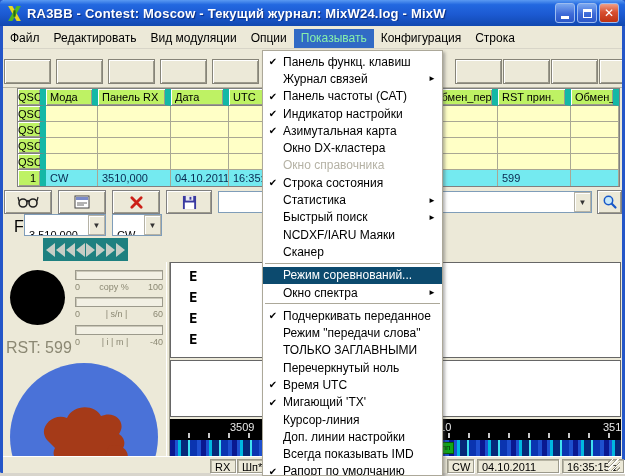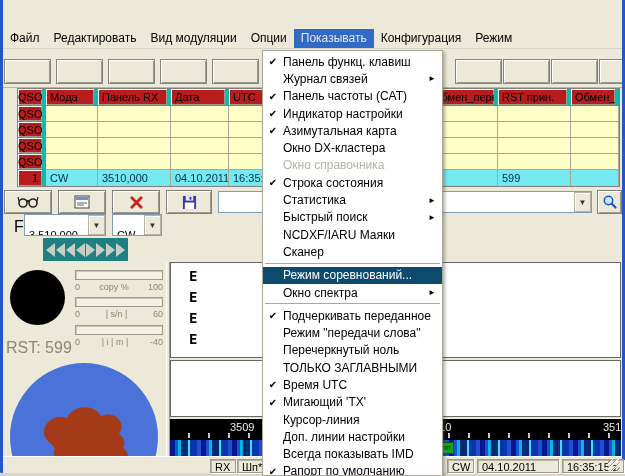--- a/index.html
+++ b/index.html
@@ -37,39 +37,39 @@
   .glyph-min { width:8px; height:3px; background:#fff; margin-top:9px; }
   .glyph-max { width:9px; height:9px; border:1px solid #fff; border-top:3px solid #fff; }
   .glyph-close { color:#fff; font-weight:bold; font-size:12px; line-height:1; }
   
   .menubar {
     position:absolute; left:3px; top:29px; width:619px; height:20px;
     background:#ECE9D8; display:flex; align-items:center; font-size:12px;
     border-bottom:1px solid #D8D5C8;
   }
   .mb-item { padding:2px 7px 3px 7px; white-space:nowrap; }
-  .mb-item.active { background:#316AC5; color:#e5e5e5; }
+  .mb-item.active { background:#316AC5; color:#86efac; }
   
   .fkeys { position:absolute; left:3px; top:49px; width:619px; height:39px; overflow:hidden; border-bottom:1px solid #B8B5A4; }
   .fkey-btn {
     position:absolute; top:10px; width:47px; height:25px; background:#ECE9D8;
     border:1px solid #868478; box-shadow:inset 1px 1px 0 #fff, inset -1px -1px 0 #9C9A8C;
   }
   
   .logtable {
     position:absolute; left:17px; top:88px; width:603px; height:99px;
     display:grid; grid-template-columns:28px 52px 73px 58px 62px 138px 69px 73px 1fr;
     grid-template-rows:17px 16px 16px 16px 16px 17px;
     border:1px solid #808080; background:#ECE9D8; overflow:hidden;
   }
   .cell { border-right:1px solid #A9A794; border-bottom:1px solid #A9A794;
           padding:2px 0 0 4px; white-space:nowrap; overflow:hidden; }
   .cell.hdr, .cell.rowhdr {
-    background:#b91c1c; box-shadow:inset 1px 1px 0 #fff, inset -1px -1px 0 #9C9A8C;
-    border-right:4px solid #14b8a6; border-bottom:1px solid #808080;
+    background:#bef264; box-shadow:inset 1px 1px 0 #fff, inset -1px -1px 0 #9C9A8C;
+    border-right:6px solid #14b8a6; border-bottom:1px solid #808080;
   }
   .cell.rowhdr { text-align:center; padding-left:0; }
   .cell.rowhdr.num { text-align:right; padding-right:4px; }
   .cell.data { background:#FFFFC6; }
   .cell.sel  { background:#74EAF0; color:#082850; }
   
   .tb-btn3d {
     position:absolute; top:190px; width:48px; height:24px; background:#ECE9D8;
     border:1px solid #808080; box-shadow:inset 1px 1px 0 #fff, inset -1px -1px 0 #9C9A8C;
     display:flex; align-items:center; justify-content:center;
@@ -147,29 +147,48 @@
   .dd-item.dis { color:#B5B2A5; }
   .dd-sep { border-top:1px solid #ACA899; margin:2px 2px 3px 2px; }
 </style>
 </head>
 <body>
 
 <div class="screen">
   <div class="desktop-strip"></div>
   <div class="frame"></div>
 
+  <div class="titlebar">
+    <svg class="app-icon" viewBox="0 0 16 16">
+      <polygon points="2,1 6,1 14,15 10,15" fill="#E8D820"></polygon>
+      <polygon points="10,1 14,1 6,15 2,15" fill="#50B820"></polygon>
+      <rect x="7" y="5" width="2" height="6" fill="#2A6A10"></rect>
+    </svg>
+    <span class="title">RA3BB - Contest: Moscow - Текущий журнал: MixW24.log - MixW</span>
+    <span class="tb-btns">
+      <span class="tbb minmax">
+          <span class="glyph-min"></span>
+        </span>
+      <span class="tbb minmax">
+          <span class="glyph-max"></span>
+        </span>
+      <span class="tbb close">
+          <span class="glyph-close">✕</span>
+        </span>
+    </span>
+  </div>
 
   <div class="menubar">
     <span class="mb-item">Файл</span>
     <span class="mb-item">Редактировать</span>
     <span class="mb-item">Вид модуляции</span>
     <span class="mb-item">Опции</span>
     <span class="mb-item active">Показывать</span>
     <span class="mb-item">Конфигурация</span>
-    <span class="mb-item">Режим</span>
+    <span class="mb-item">Строка</span>
   </div>
 
   <div class="fkeys">
     <span class="fkey-btn" style="left:1px"></span>
     <span class="fkey-btn" style="left:53px"></span>
     <span class="fkey-btn" style="left:105px"></span>
     <span class="fkey-btn" style="left:157px"></span>
     <span class="fkey-btn" style="left:209px"></span>
     <span class="fkey-btn" style="left:452px"></span>
     <span class="fkey-btn" style="left:500px"></span>
@@ -430,27 +449,27 @@
     <div class="dd-item">
         <span class="dd-chk">✔</span>
         <span class="dd-lbl">Подчеркивать переданное</span>
       </div>
     <div class="dd-item">
         <span class="dd-chk"></span>
         <span class="dd-lbl">Режим "передачи слова"</span>
       </div>
     <div class="dd-item">
         <span class="dd-chk"></span>
+        <span class="dd-lbl">ТОЛЬКО ЗАГЛАВНЫМИ</span>
+      </div>
+    <div class="dd-item">
+        <span class="dd-chk"></span>
         <span class="dd-lbl">Перечеркнутый ноль</span>
       </div>
     <div class="dd-item">
-        <span class="dd-chk"></span>
-        <span class="dd-lbl">ТОЛЬКО ЗАГЛАВНЫМИ</span>
-      </div>
-    <div class="dd-item">
         <span class="dd-chk">✔</span>
         <span class="dd-lbl">Время UTC</span>
       </div>
     <div class="dd-item">
         <span class="dd-chk">✔</span>
         <span class="dd-lbl">Мигающий 'TX'</span>
       </div>
     <div class="dd-item">
         <span class="dd-chk"></span>
         <span class="dd-lbl">Курсор-линия</span>

